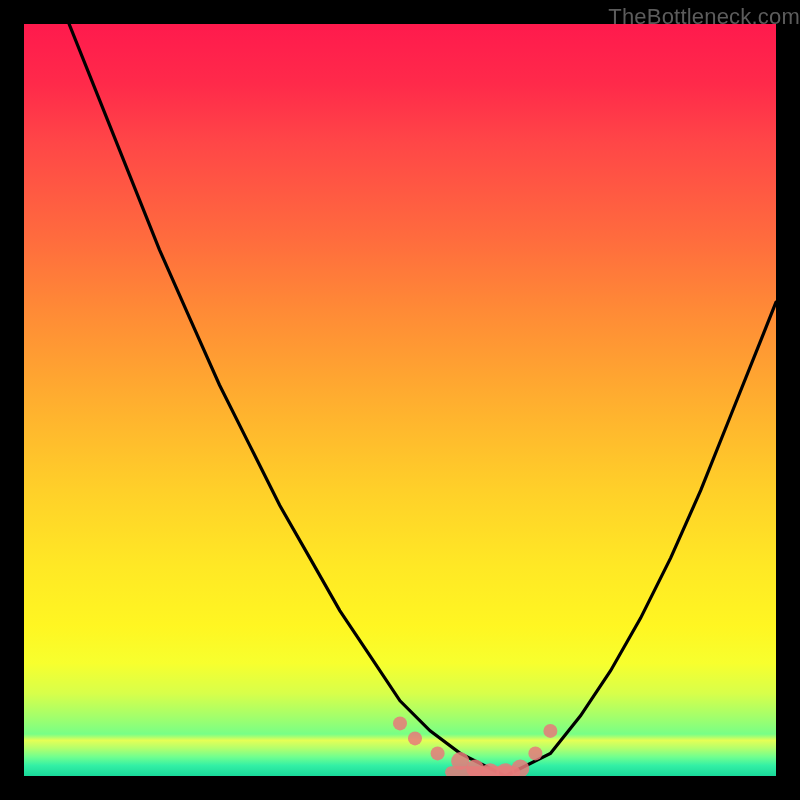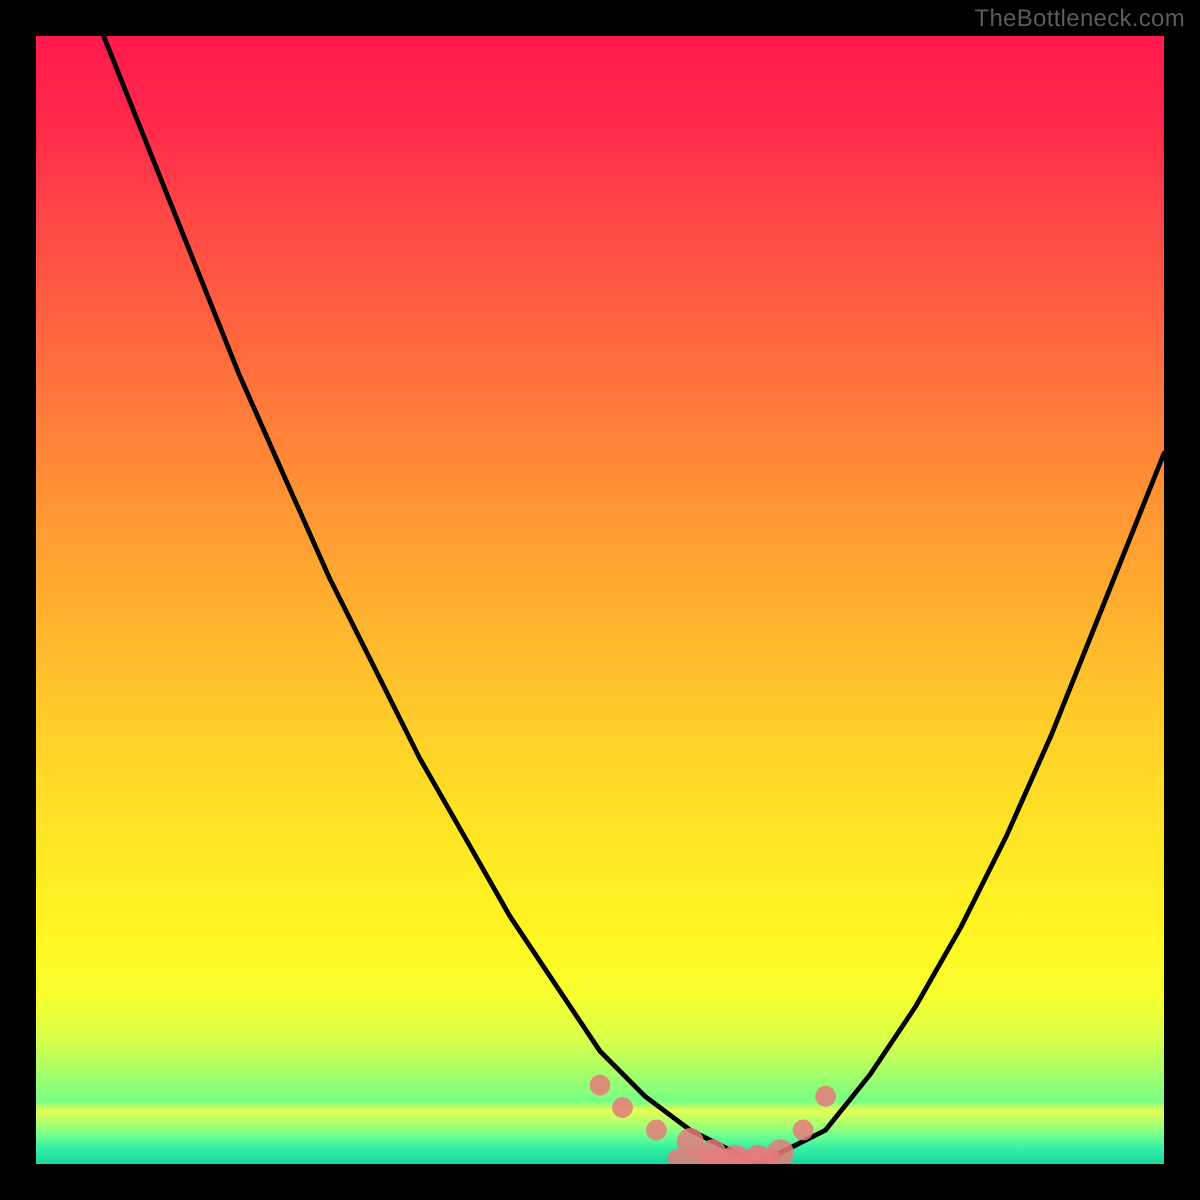--- a/index.html
+++ b/index.html
@@ -67,24 +67,24 @@
   svg.curve {
     position: absolute;
     left: 0;
     top: 0;
     width: 752px;
     height: 752px;
   }
   .watermark {
     position: absolute;
     top: 4px;
-    right: 10px;
+    right: 0;
     color: #5c5c5c;
     font-family: Arial, Helvetica, sans-serif;
-    font-size: 16px;
+    font-size: 22px;
     letter-spacing: 0.2px;
     user-select: none;
   }
 </style>
 </head>
 <body>
 
 <div class="watermark">TheBottleneck.com</div>
 
 <div class="frame">

